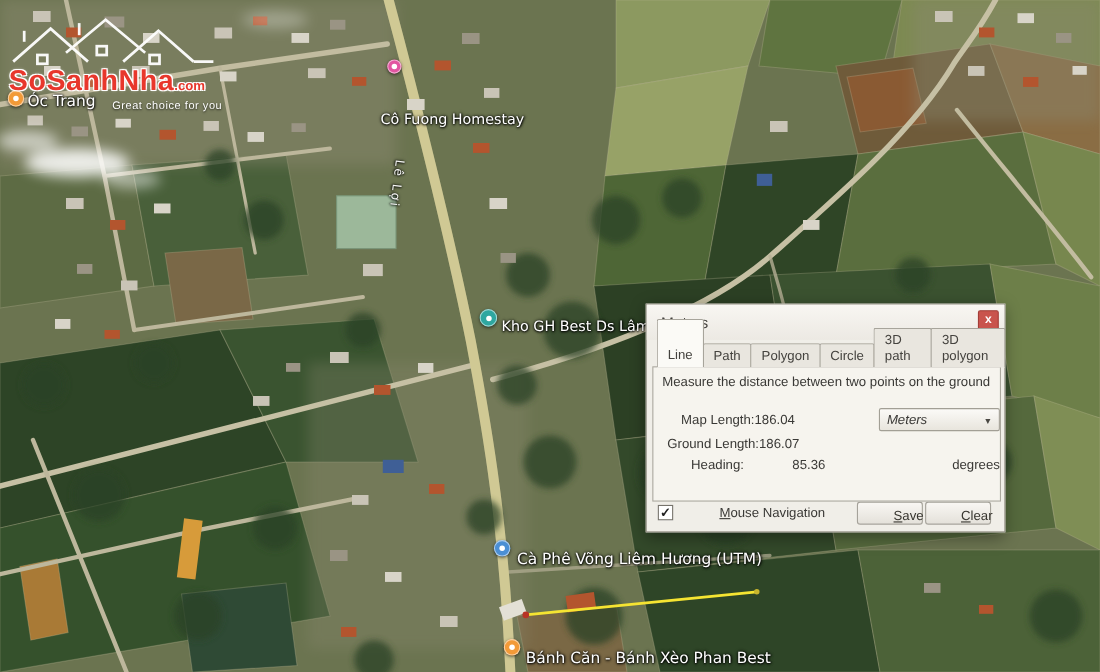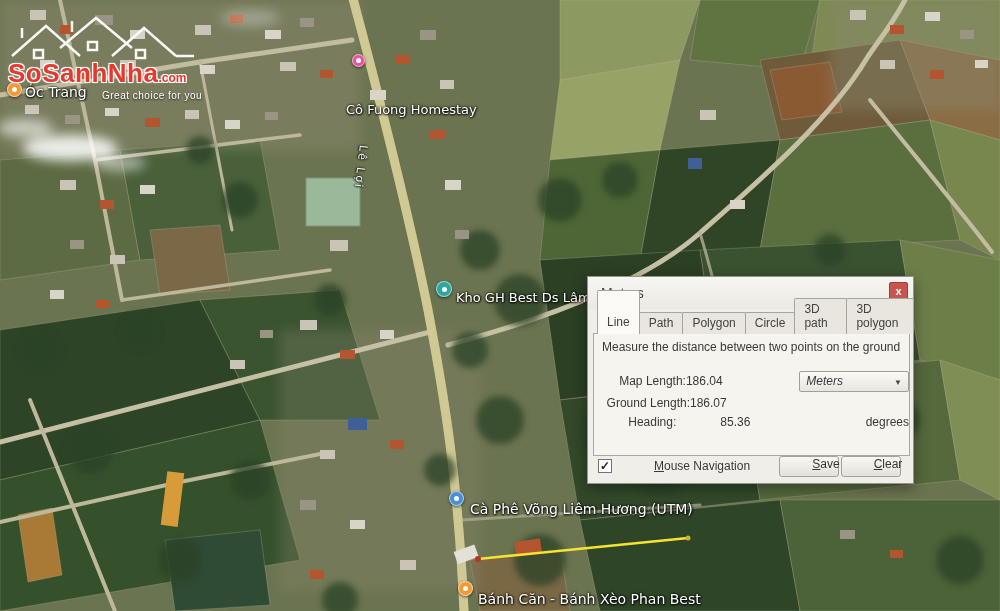--- a/index.html
+++ b/index.html
@@ -58,21 +58,21 @@
   .dd-arrow { position:absolute; right:6px; top:6px; font-size:8px; color:#4a4843; }
   .dlg-bottom { position:absolute; left:0; bottom:0; width:100%; height:30px; display:flex;
     align-items:center; padding:0 12px 4px 10px; }
   .checkbox { width:14px; height:14px; background:#fff; border:1px solid #76736b; display:flex;
     align-items:center; justify-content:center; font-size:12px; font-weight:bold; color:#222;
     cursor:pointer; line-height:1; }
   .cb-label { margin-left:8px; }
   .cb-label span, .btn span { display:block;margin-left:34px; }
   .cb-label span::first-letter, .btn span::first-letter { text-decoration:underline; }
   .btn { width:60px; height:21px; background:linear-gradient(#f9f7f3,#e4e1da); border:1px solid #a5a29a;
-    border-radius:3px; font-size:12px; color:#37352f; display:flex; align-items:flex-start; justify-content:center;
+    border-radius:3px; font-size:12px; color:#37352f; display:flex; align-items:flex-end; justify-content:center;
     cursor:pointer; font-family:"Liberation Sans", sans-serif; }
   .btn-save { margin-left:auto; }
   .btn-clear { margin-left:2px; }
 </style>
 </head>
 <body>
 
 <div id="stage">
 
   <svg id="map-svg" viewBox="0 0 1000 611" aria-hidden="true">

